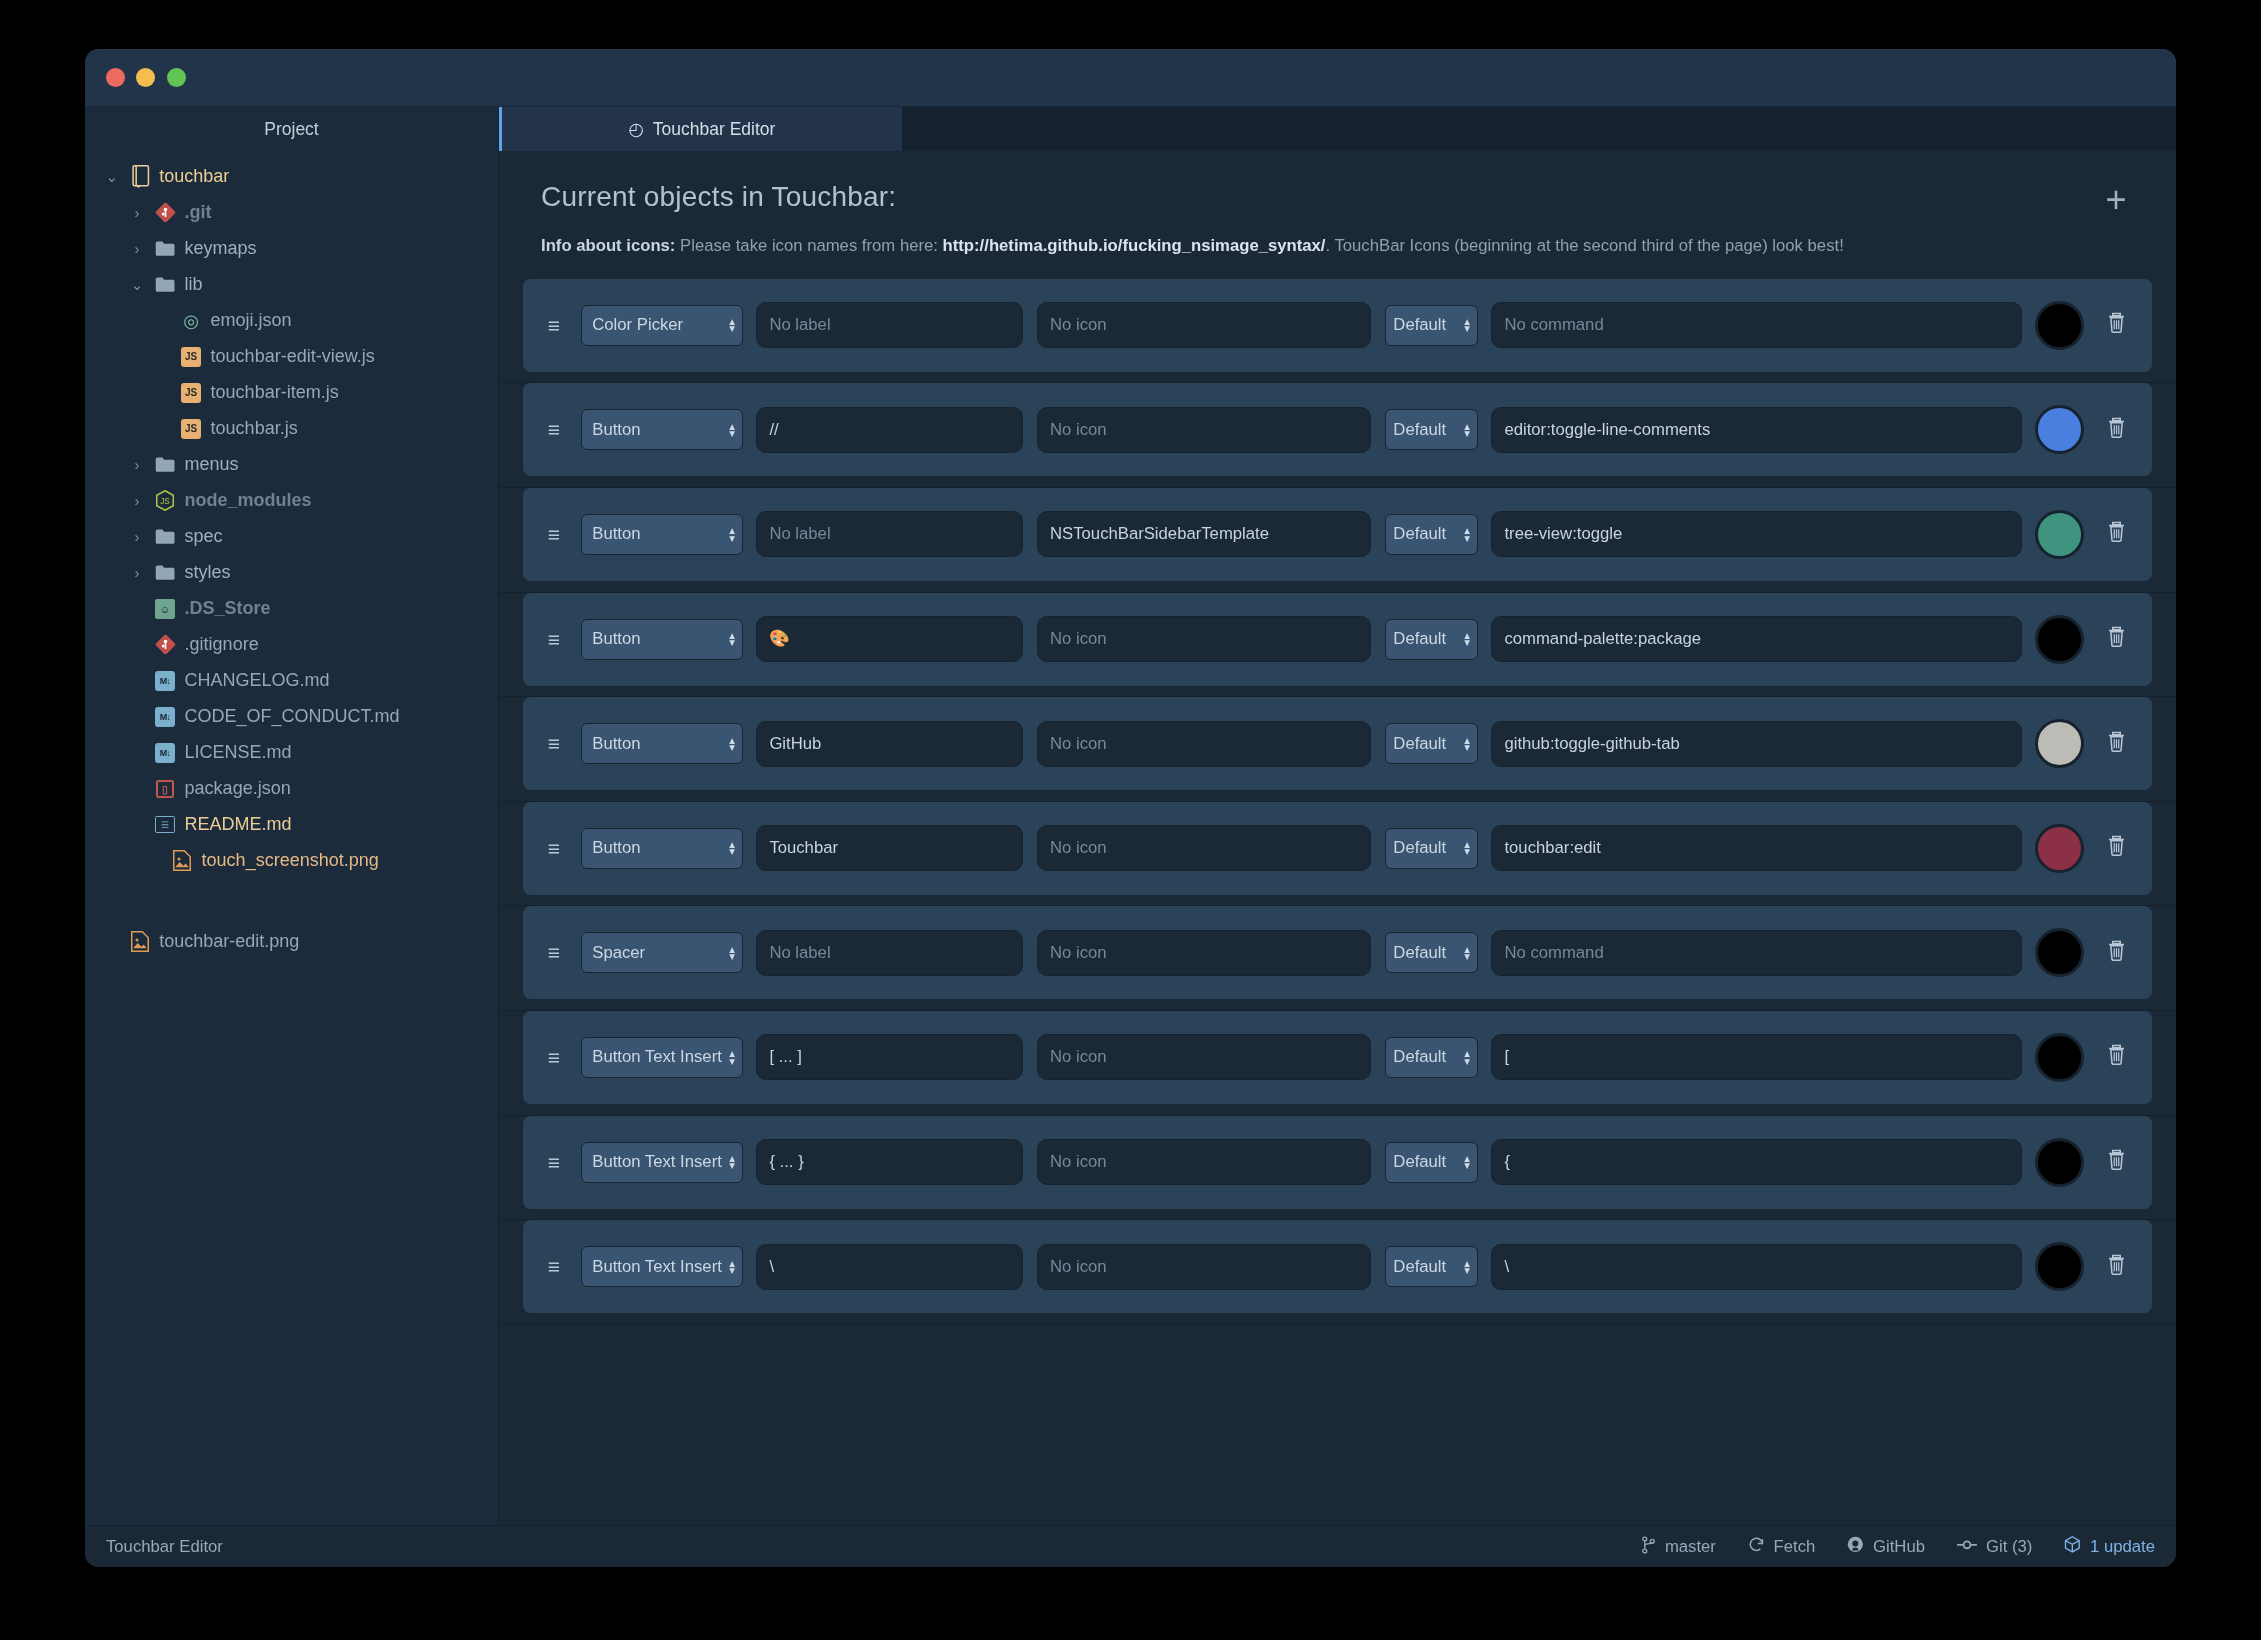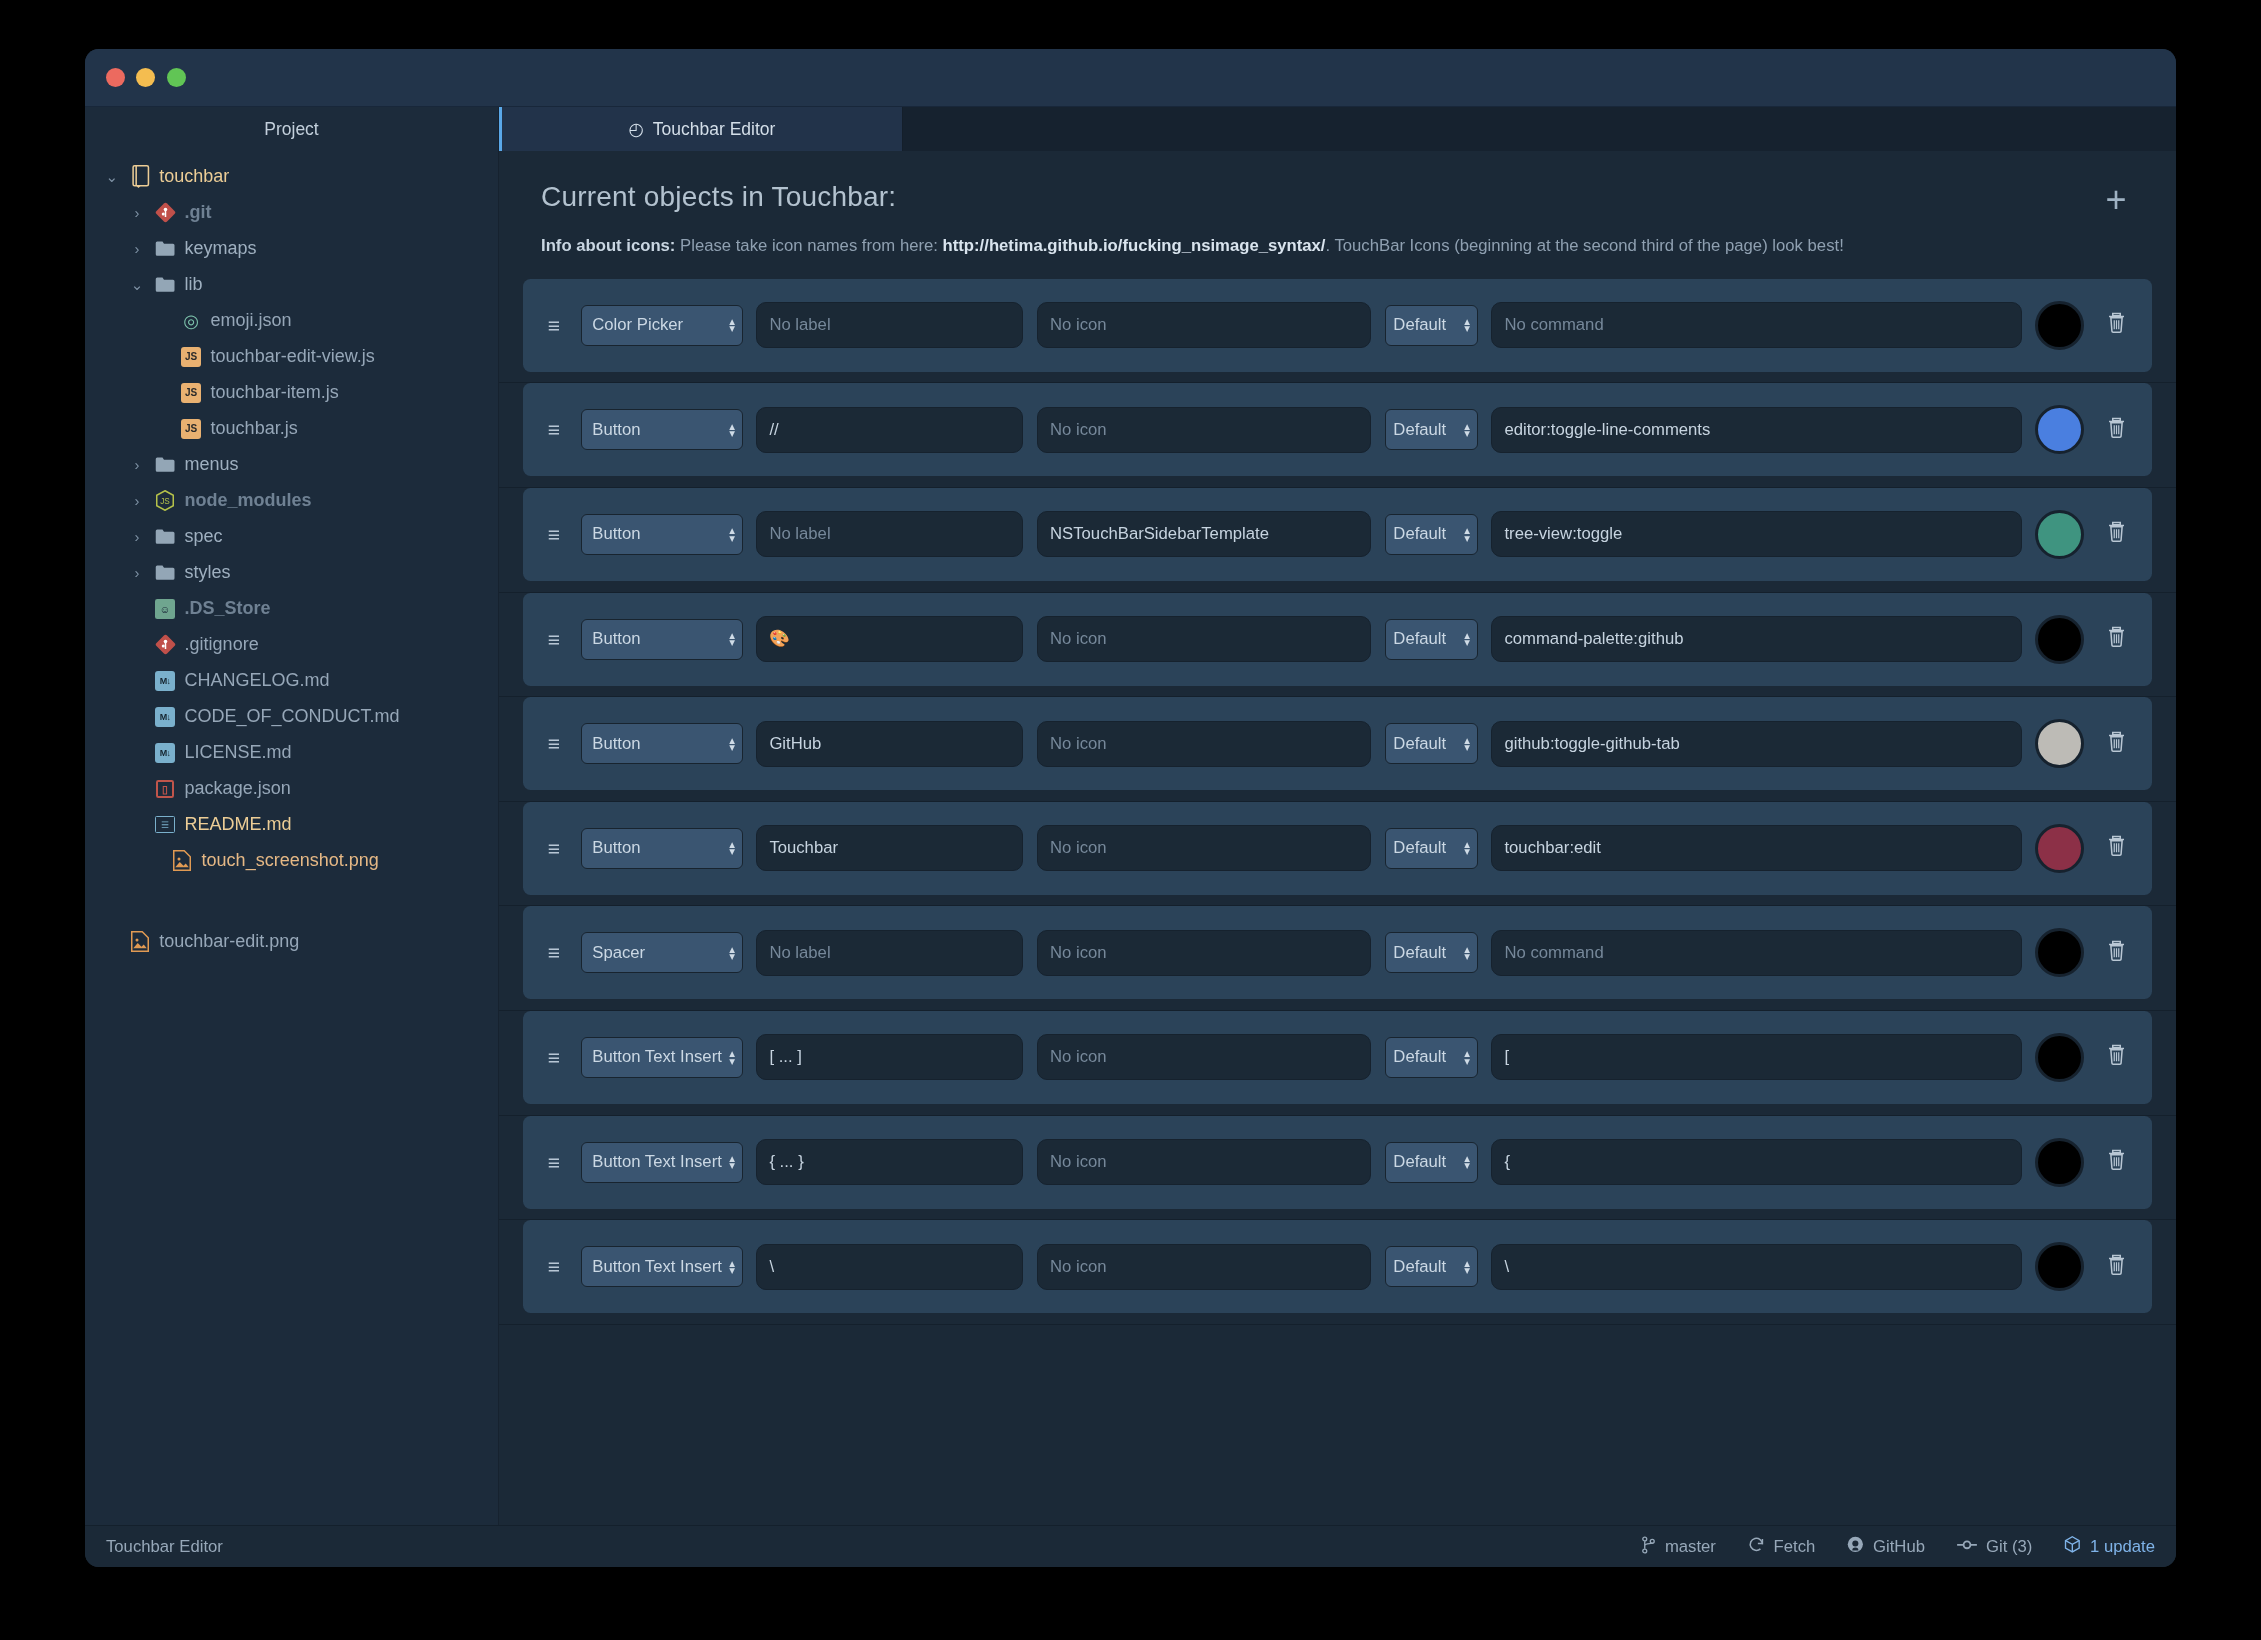--- a/index.html
+++ b/index.html
@@ -509,21 +509,21 @@
                 </div>
                 <div class="input label-f">🎨</div>
                 <div class="input icon-f placeholder">No icon</div>
                 <div class="select mode">
                   <span>Default</span>
                   <span class="arrows">
                     <span>▴</span>
                     <span>▾</span>
                   </span>
                 </div>
-                <div class="input cmd-f">command-palette:github</div>
+                <div class="input cmd-f">command-palette:package</div>
                 <div class="color-dot" style="background: rgb(0, 0, 0);"></div>
                 <div class="trash"><svg width="21" height="23" viewBox="0 0 28 30">
                     <path d="M9 3h10v3H9z" fill="none" stroke="#b9c7d4" stroke-width="2"></path>
                     <path d="M4 7h20" stroke="#b9c7d4" stroke-width="2"></path>
                     <path d="M6.5 8.5h15l-1.4 18a1.6 1.6 0 01-1.6 1.5H9.5a1.6 1.6 0 01-1.6-1.5z" fill="none" stroke="#b9c7d4" stroke-width="2"></path>
                     <path d="M11 12v12M14 12v12M17 12v12" stroke="#b9c7d4" stroke-width="1.6"></path>
                   </svg></div>
               </div>
             </div>
             <div class="row-wrap">

